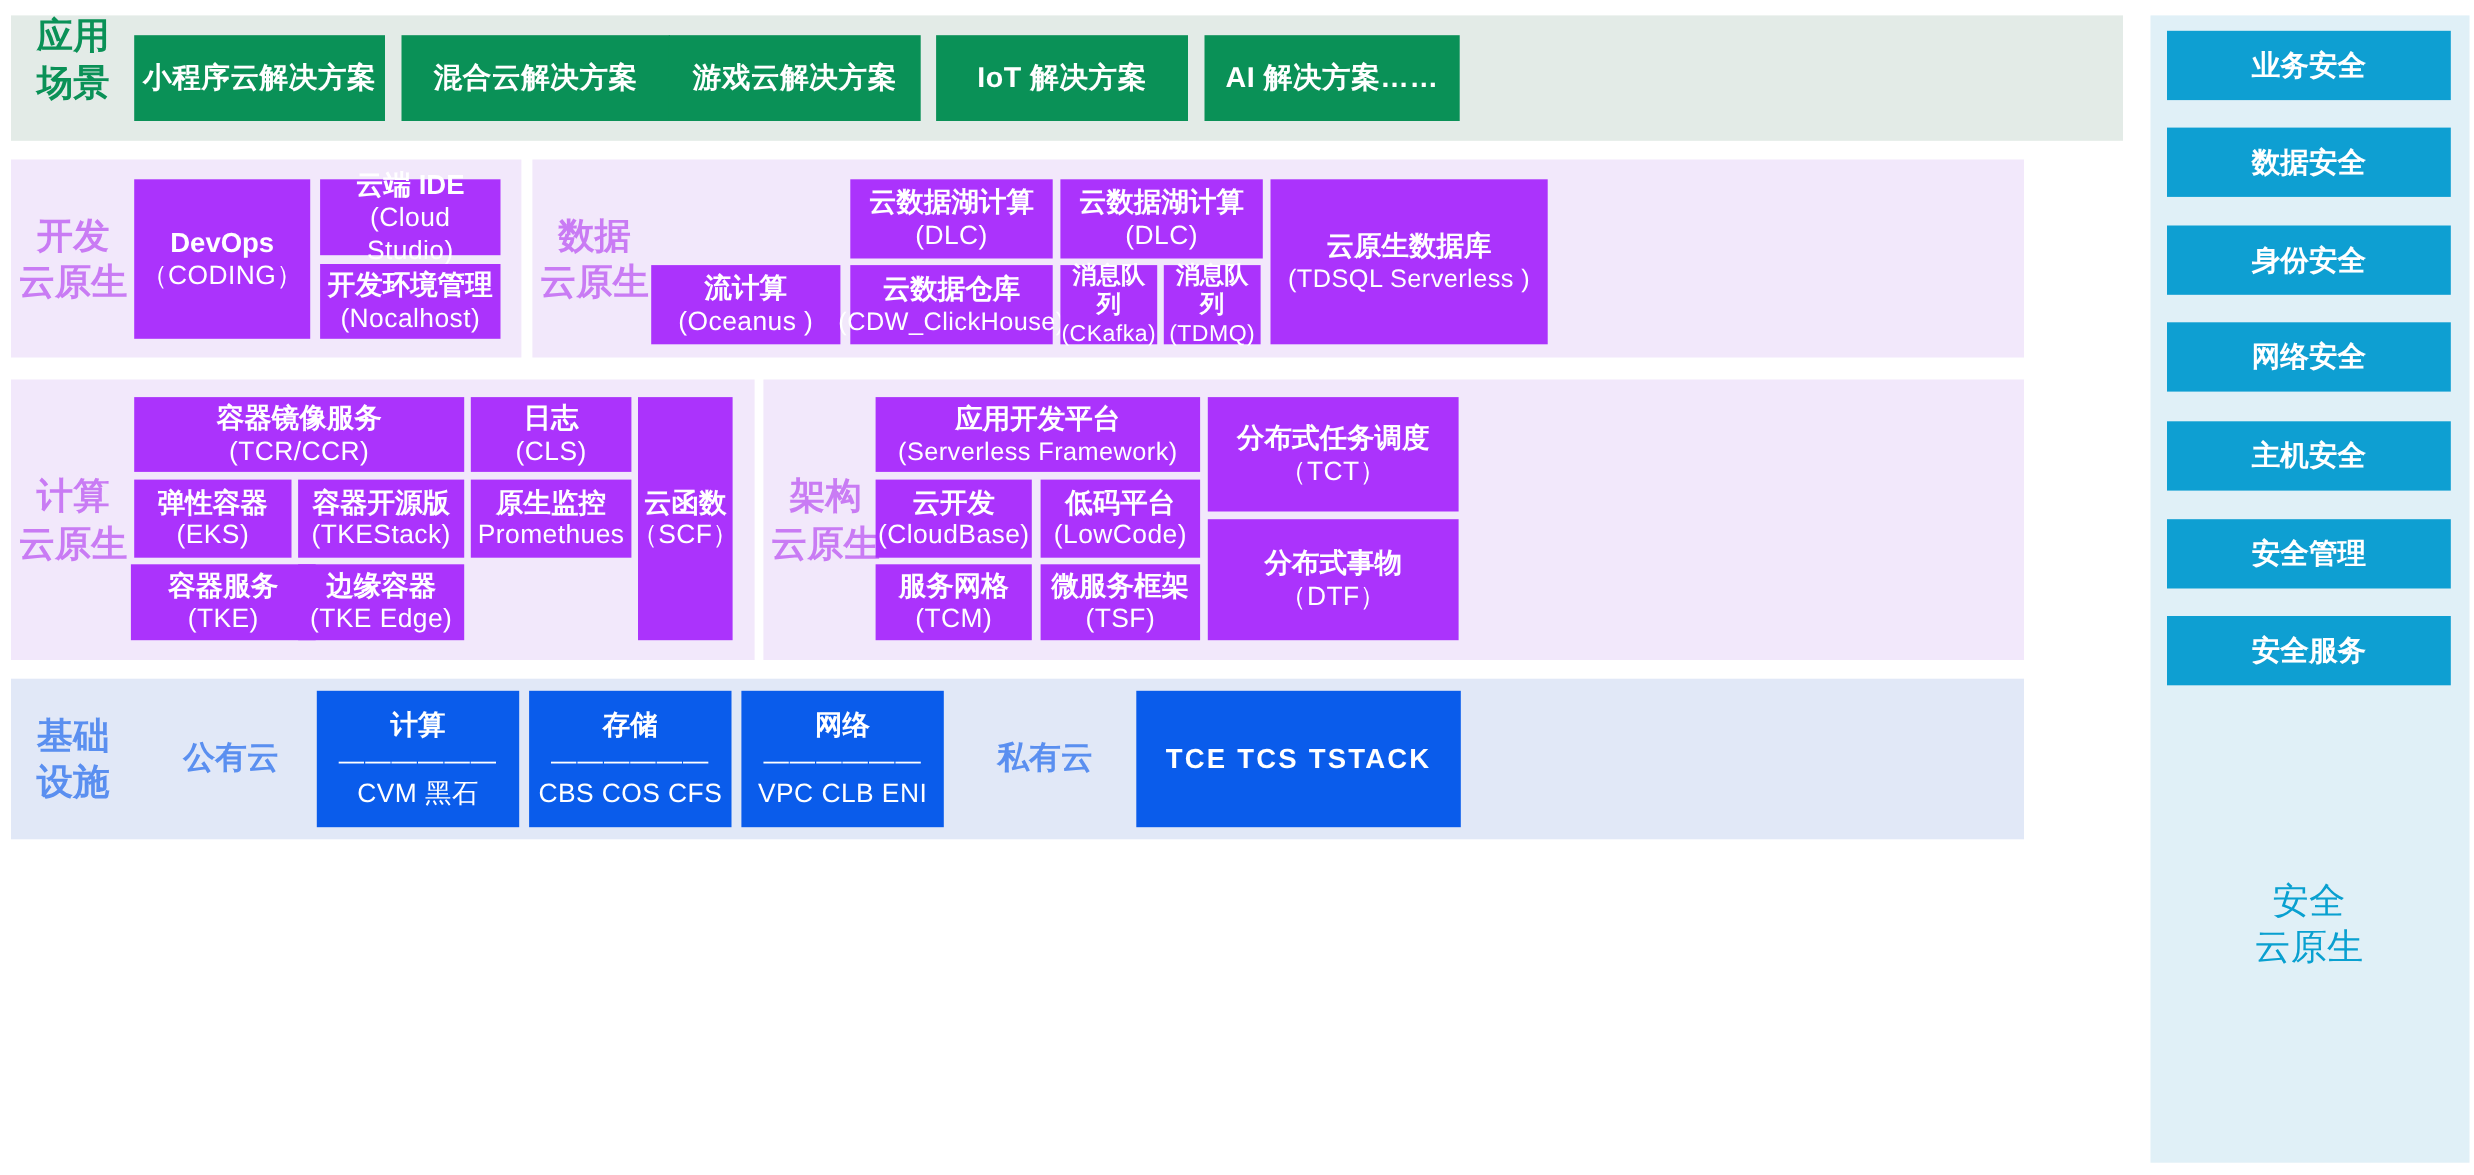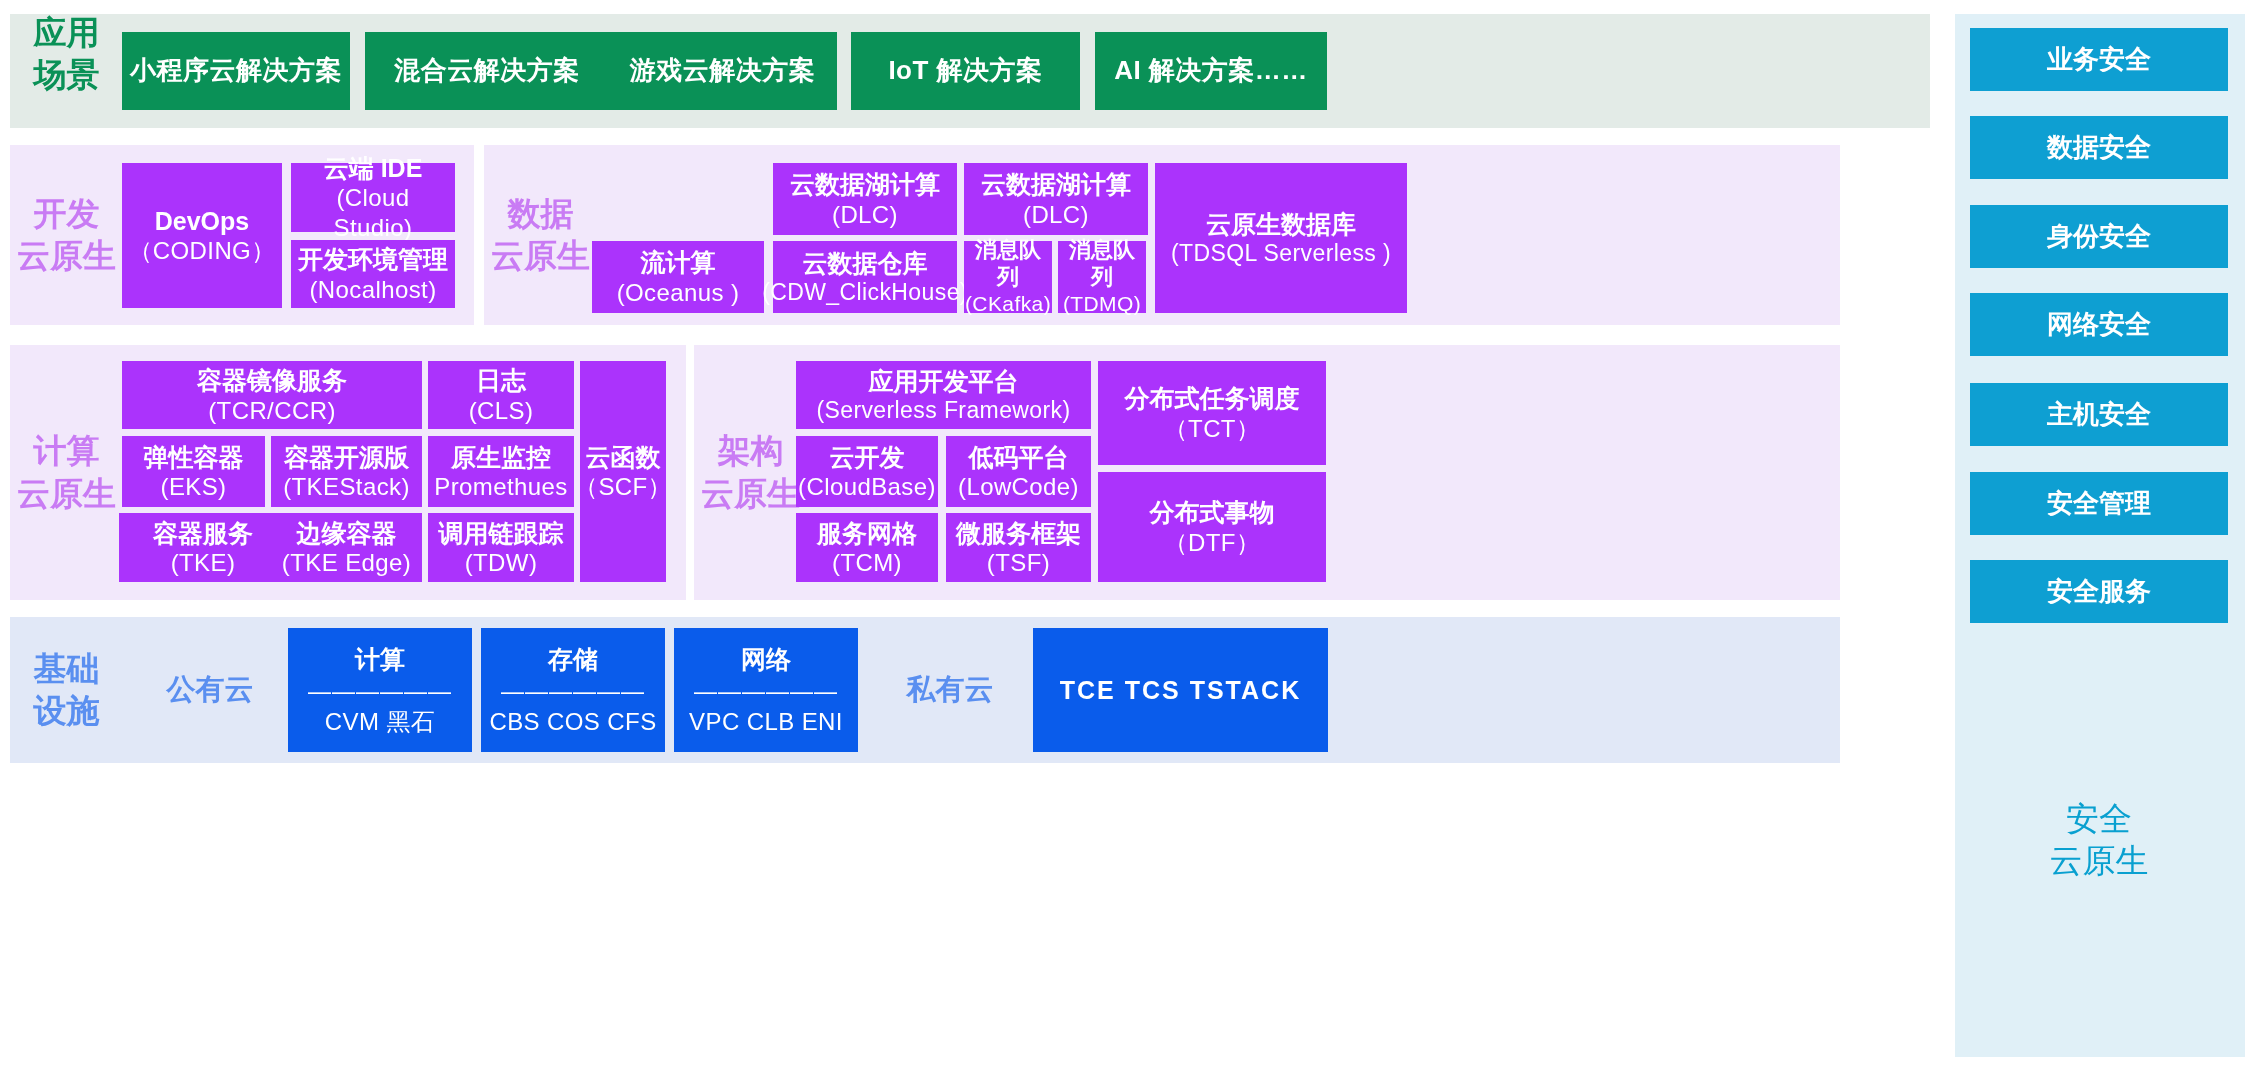--- a/index.html
+++ b/index.html
@@ -168,24 +168,20 @@
     <span class="l2">（SCF）</span>
   </div>
   <div class="tile t-purple" style="left:119px;top:513px;width:168px;height:69px;align-items:center;">
     <span class="l1">容器服务</span>
     <span class="l2">(TKE)</span>
   </div>
   <div class="tile t-purple" style="left:271px;top:513px;width:151px;height:69px;">
     <span class="l1">边缘容器</span>
     <span class="l2">(TKE Edge)</span>
   </div>
-  <div class="tile t-purple" style="left:428px;top:513px;width:146px;height:69px;">
-    <span class="l1">调用链跟踪</span>
-    <span class="l2">(TDW)</span>
-  </div>
 
   <div class="tile t-purple wide" style="left:796px;top:361px;width:295px;height:68px;">
     <span class="l1">应用开发平台</span>
     <span class="l2">(Serverless Framework)</span>
   </div>
   <div class="tile t-purple" style="left:1098px;top:361px;width:228px;height:104px;">
     <span class="l1">分布式任务调度</span>
     <span class="l2">（TCT）</span>
   </div>
   <div class="tile t-purple" style="left:796px;top:436px;width:142px;height:71px;">

